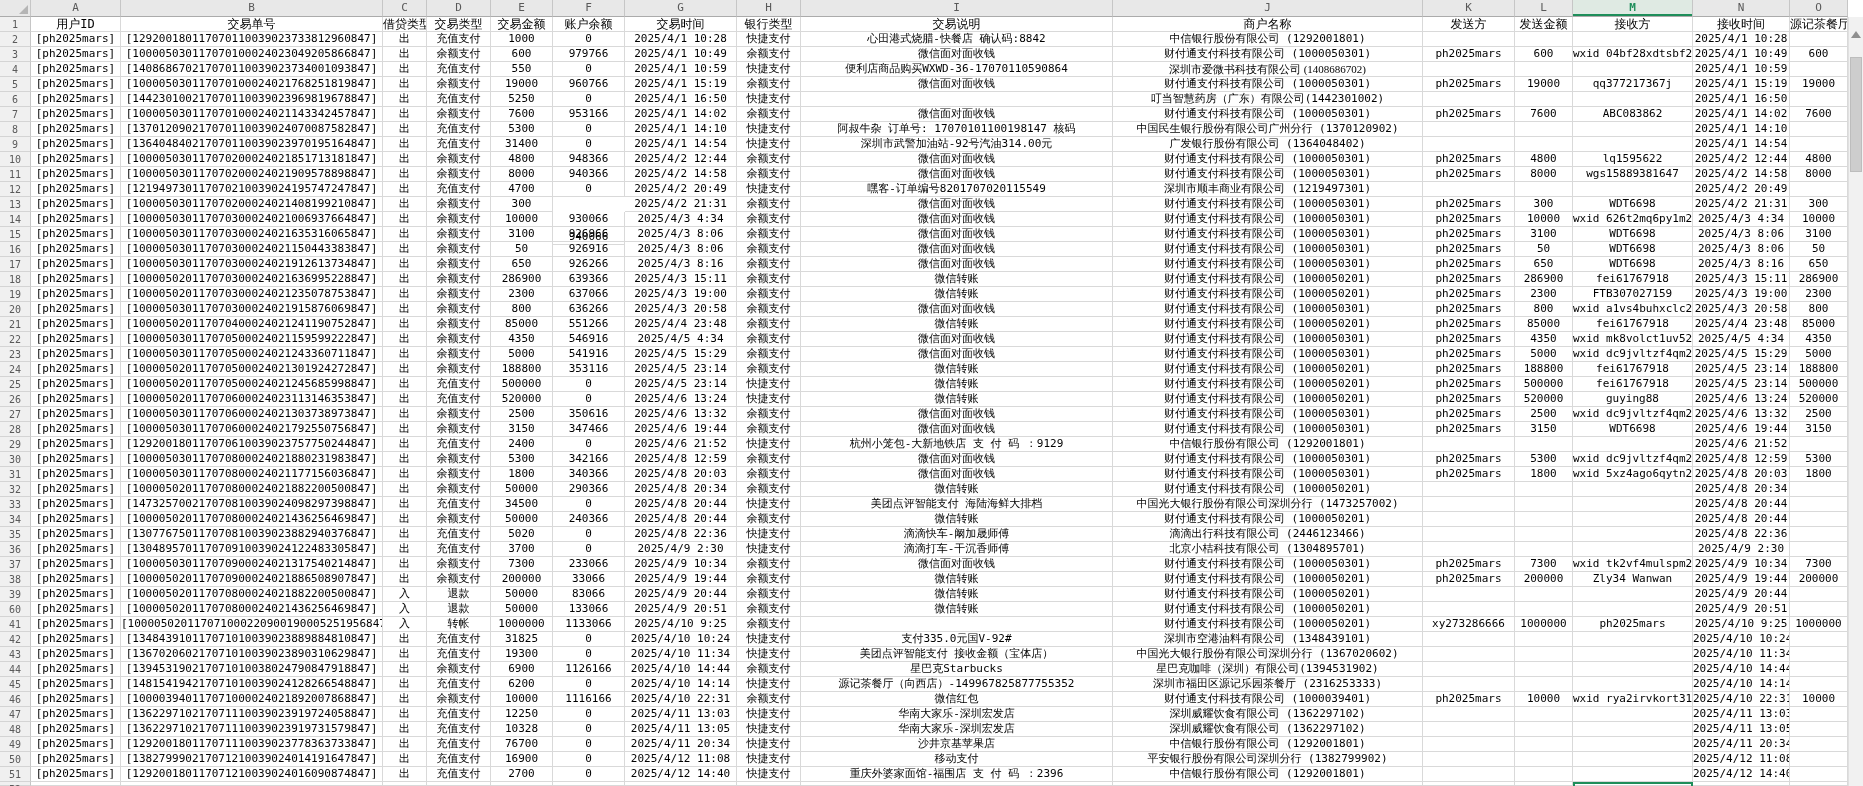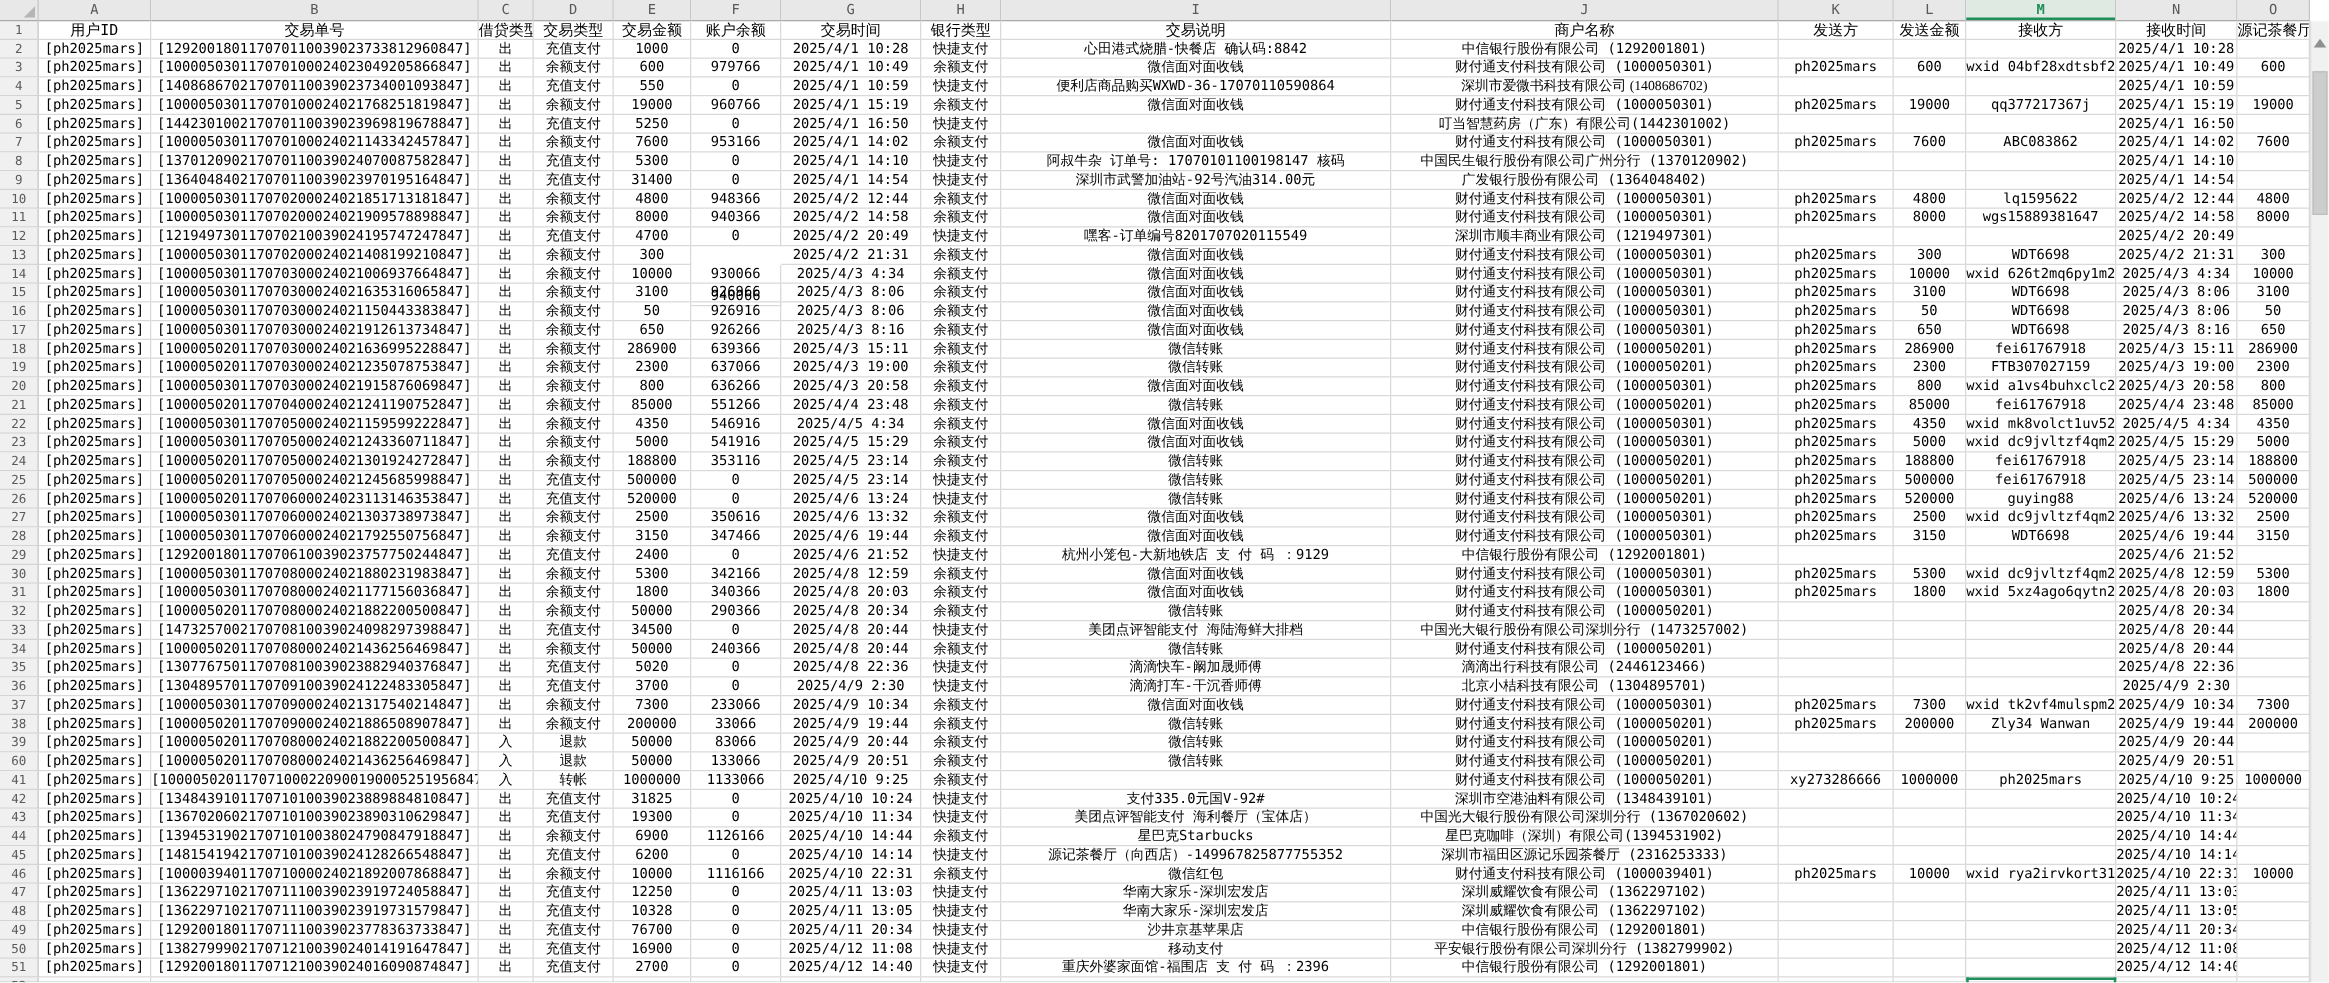--- a/index.html
+++ b/index.html
@@ -814,21 +814,21 @@
       <div class="grid-row">
         <div class="rownum" style="width: 31px;">43</div>
         <div class="cell" style="width: 90px;">[ph2025mars]</div>
         <div class="cell" style="width: 262px;">[136702060217071010039023890310629847]</div>
         <div class="cell" style="width: 44px;">出</div>
         <div class="cell" style="width: 64px;">充值支付</div>
         <div class="cell" style="width: 62px;">19300</div>
         <div class="cell" style="width: 72px;">0</div>
         <div class="cell" style="width: 112px;">2025/4/10 11:34</div>
         <div class="cell" style="width: 64px;">快捷支付</div>
-        <div class="cell" style="width: 312px;">美团点评智能支付 海利餐厅（宝体店）</div>
+        <div class="cell" style="width: 312px;">美团点评智能支付 接收金额（宝体店）</div>
         <div class="cell" style="width: 310px;">中国光大银行股份有限公司深圳分行 (1367020602)</div>
         <div class="cell" style="width: 92px;"></div>
         <div class="cell" style="width: 58px;"></div>
         <div class="cell" style="width: 120px;"></div>
         <div class="cell" style="width: 97px;">2025/4/10 11:34</div>
         <div class="cell" style="width: 58px;"></div>
       </div>
       <div class="grid-row">
         <div class="rownum" style="width: 31px;">44</div>
         <div class="cell" style="width: 90px;">[ph2025mars]</div>

